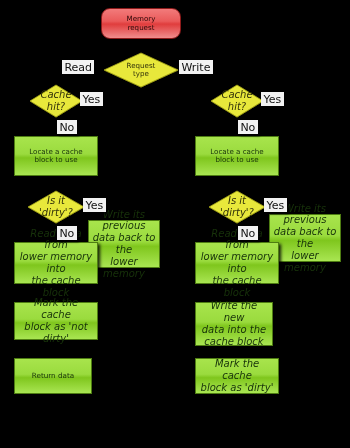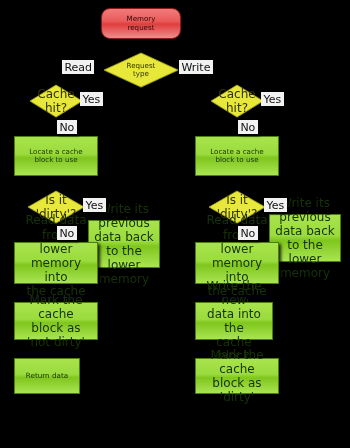--- a/index.html
+++ b/index.html
@@ -29,21 +29,21 @@
     box-shadow:2px 2px 3px rgba(0,0,0,.85);
   }
   .decision{background:transparent;}
   .decision .dlabel{position:relative;z-index:2;color:#32320a;}
 
   .node .txt{
     line-height:1.18;
     padding:0 3px;
     white-space:pre-line;
   }
-  .t-sm{font-size:12px;}
+  .t-sm{font-size:10px;font-style:italic;}
   .t-md{font-size:7.1px;}
   .t-lg{font-size:7.2px;}
 
   
   .edge-label{
     position:absolute;
     background:#f2f2f2;
     color:#111;
     font-size:11px;
     line-height:1;
@@ -156,21 +156,21 @@
     <div class="txt t-sm">Read data from
 lower memory into
 the cache block</div>
   </div>
 
   <div class="node process" style="left:14px;top:302px;width:84px;height:38px;">
     <div class="txt t-sm">Mark the cache
 block as 'not dirty'</div>
   </div>
 
-  <div class="node process" style="left:14px;top:358px;width:66px;height:36px;">
+  <div class="node process" style="left:14px;top:358px;width:78px;height:36px;">
     <div class="txt t-lg">Return data</div>
   </div>
 
   <div class="node decision" style="left:211px;top:85px;width:52px;height:32px;">
     <div class="txt t-sm dlabel">Cache hit?</div>
   </div>
 
   <div class="node process" style="left:195px;top:136px;width:84px;height:40px;">
     <div class="txt t-md">Locate a cache
 block to use</div>
@@ -185,21 +185,21 @@
 data back to the
 lower memory</div>
   </div>
 
   <div class="node process" style="left:195px;top:242px;width:84px;height:42px;">
     <div class="txt t-sm">Read data from
 lower memory into
 the cache block</div>
   </div>
 
-  <div class="node process" style="left:195px;top:302px;width:78px;height:38px;">
+  <div class="node process" style="left:195px;top:302px;width:78px;height:44px;">
     <div class="txt t-sm">Write the new
 data into the
 cache block</div>
   </div>
 
   <div class="node process" style="left:195px;top:358px;width:84px;height:36px;">
     <div class="txt t-sm">Mark the cache
 block as 'dirty'</div>
   </div>
 

